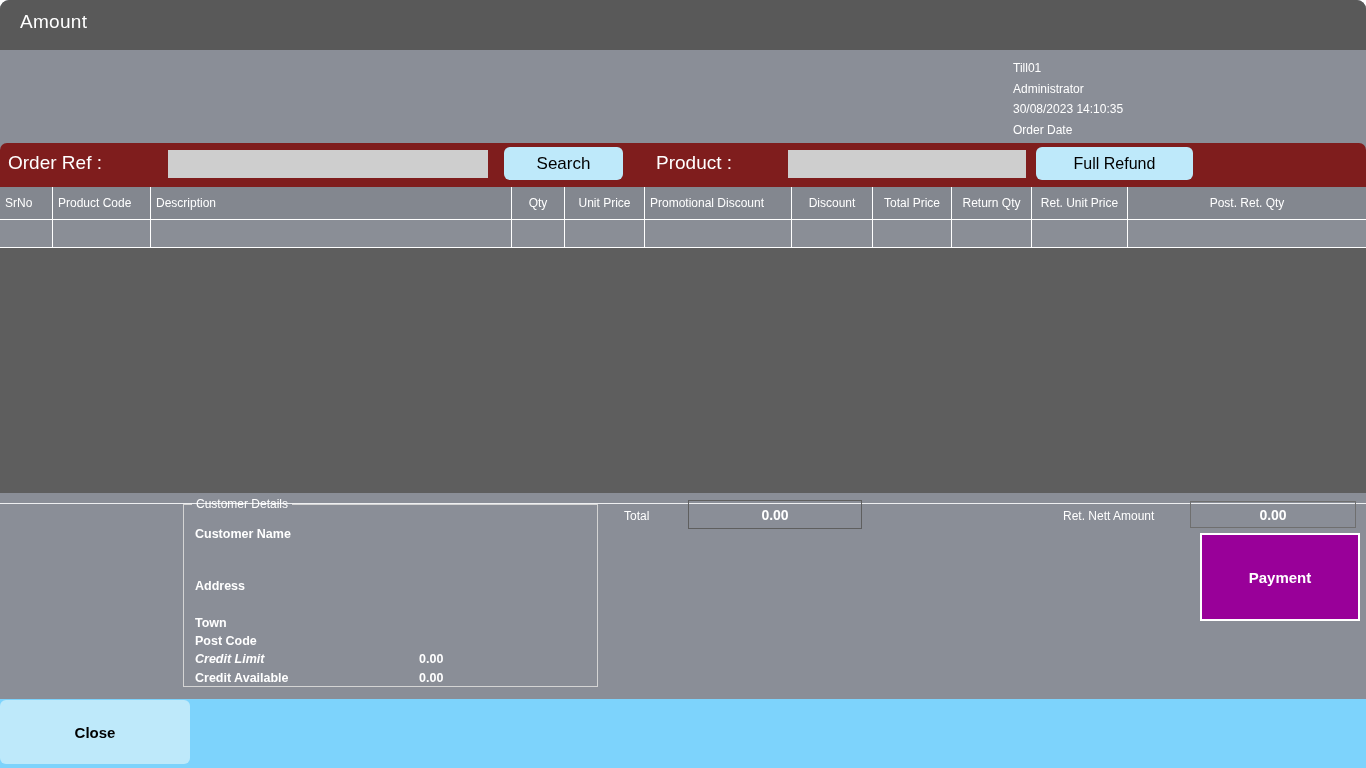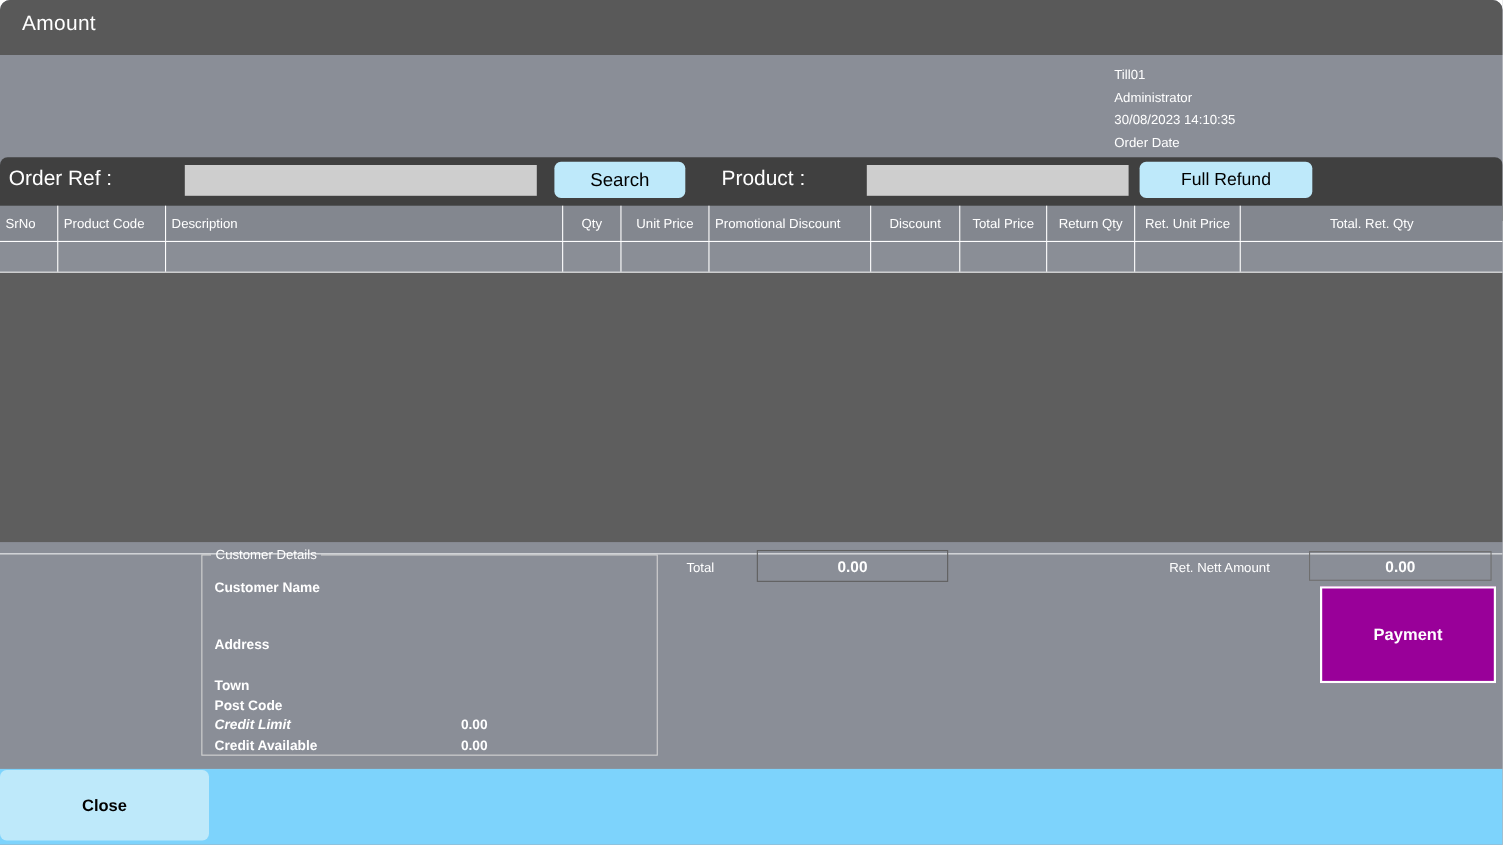--- a/index.html
+++ b/index.html
@@ -11,21 +11,21 @@
   
   .titlebar { position:absolute; left:0; top:0; width:1366px; height:50px; background:#595959; }
   .titlebar .title { position:absolute; left:20px; top:11px; font-size:19px; color:#ffffff; letter-spacing:0.3px; }
 
   
   .session-info { position:absolute; left:1013px; top:61px; font-size:12px; color:#ffffff; }
   .session-info div { height:20.5px; line-height:15px; }
 
   
   .search-bar { position:absolute; left:0; top:143px; width:1366px; height:58px;
-                background:#404040; border-radius:7px 7px 0 0; }
+                background:#7f1d1d; border-radius:7px 7px 0 0; }
   .sb-label { position:absolute; top:9px; font-size:19px; color:#ffffff; }
   .sb-input { position:absolute; top:7px; height:28px; background:#cecece; border:none;
               font-size:15px; color:#222; padding:0 6px; outline:none; }
   .sb-btn { position:absolute; top:4px; height:33px; background:#bee9fa; border:none;
             border-radius:6px; color:#000000; cursor:pointer; }
   #orderRefLabel { left:8px; }
   #orderRefInput { left:168px; width:320px; }
   #searchBtn { left:504px; width:119px; font-size:17px; }
   #productLabel { left:656px; }
   #productInput { left:788px; width:238px; }
@@ -101,21 +101,21 @@
     <div class="hc c0 al">SrNo</div>
     <div class="hc c1 al">Product Code</div>
     <div class="hc c2 al">Description</div>
     <div class="hc c3">Qty</div>
     <div class="hc c4">Unit Price</div>
     <div class="hc c5 al">Promotional Discount</div>
     <div class="hc c6">Discount</div>
     <div class="hc c7">Total Price</div>
     <div class="hc c8">Return Qty</div>
     <div class="hc c9">Ret. Unit Price</div>
-    <div class="hc c10">Total. Ret. Qty</div>
+    <div class="hc c10">Post. Ret. Qty</div>
   </div>
 
   <div class="grid-row">
     <div class="rc c0"></div>
     <div class="rc c1"></div>
     <div class="rc c2"></div>
     <div class="rc c3"></div>
     <div class="rc c4"></div>
     <div class="rc c5"></div>
     <div class="rc c6"></div>

